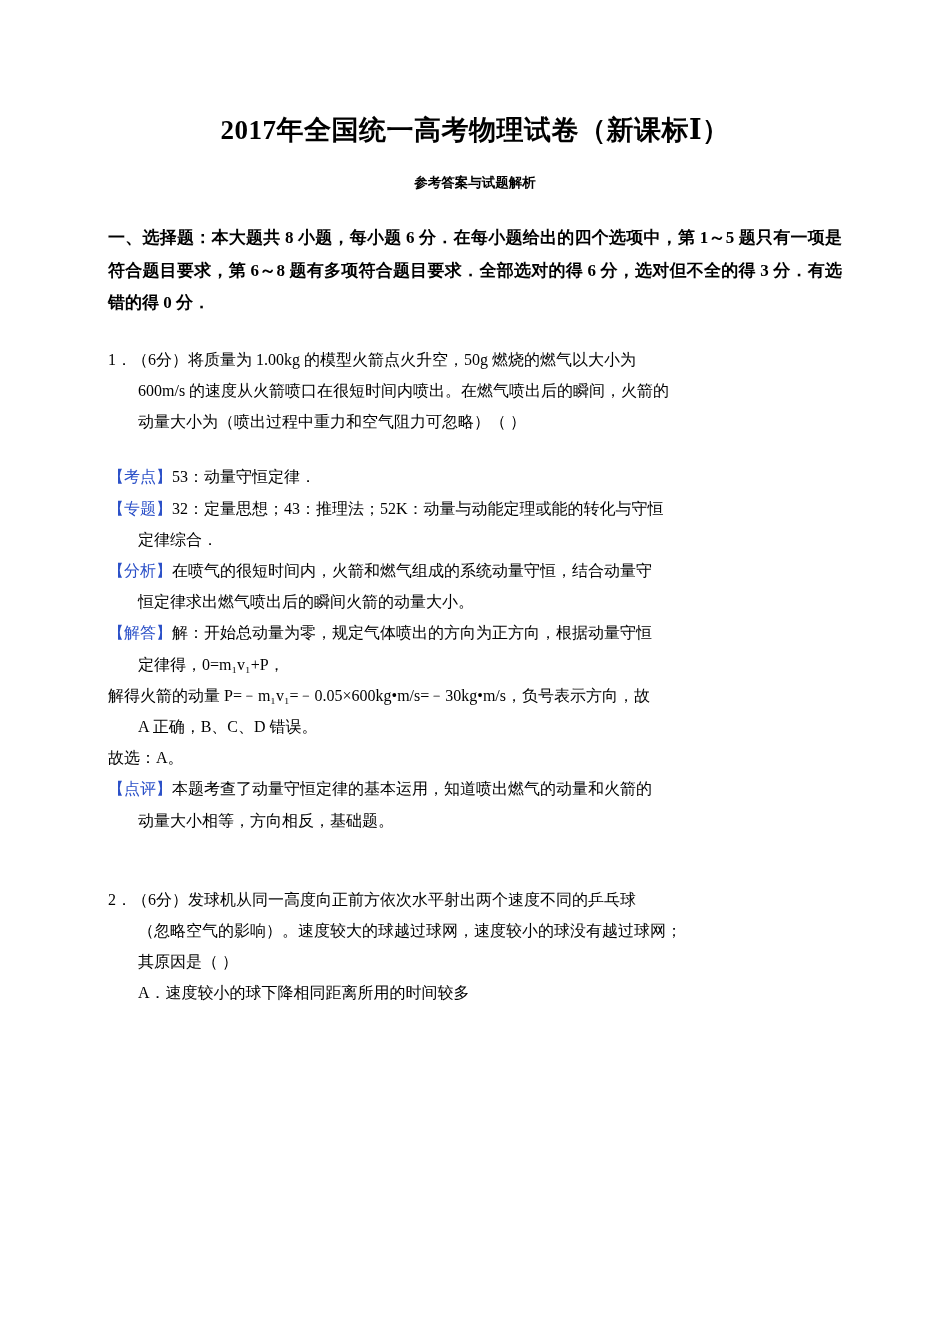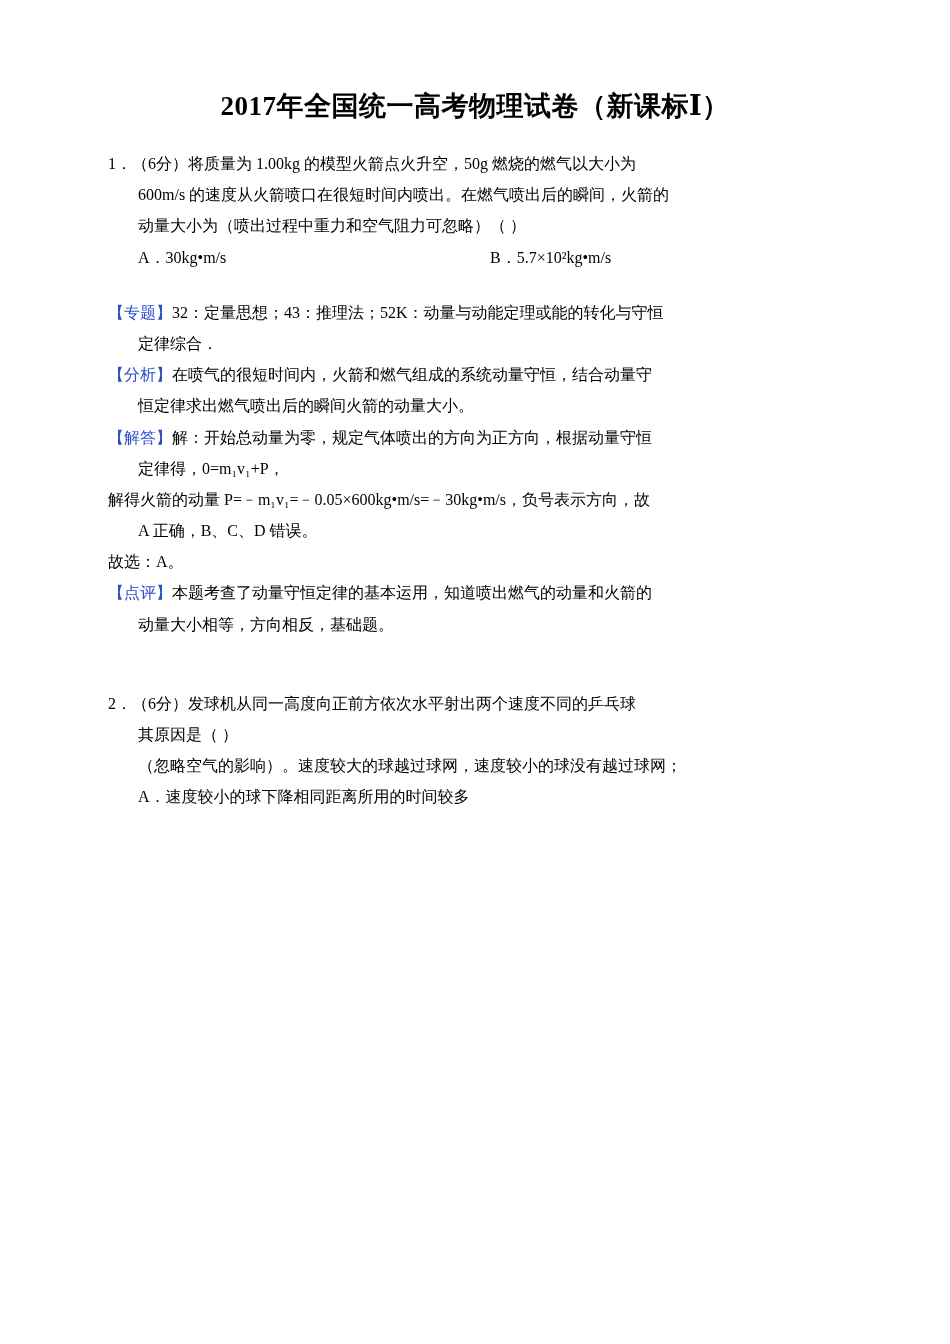--- a/index.html
+++ b/index.html
@@ -20,21 +20,21 @@
     height: 1344px;
     box-sizing: border-box;
     padding: 0 108px;
     position: relative;
   }
   .doc-title {
     text-align: center;
     font-size: 27px;
     font-weight: bold;
     letter-spacing: 0.5px;
-    margin-top: 88px;
+    margin-top: 112px;
     font-family: "Liberation Serif", "DejaVu Serif", serif;
   }
   .doc-subtitle {
     text-align: center;
     font-size: 13.5px;
     font-weight: bold;
     margin-top: 26px;
     font-family: "DejaVu Sans", "Liberation Sans", sans-serif;
   }
   .section-heading {
@@ -93,35 +93,36 @@
     font-family: "Liberation Serif", "DejaVu Serif", serif;
   }
 </style>
 </head>
 <body>
 
 <div class="page">
 
   <div class="doc-title">2017年全国统一高考物理试卷（新课标Ⅰ）</div>
 
+  <div class="doc-subtitle">参考答案与试题解析</div>
 
+  <div class="section-heading">一、选择题：本大题共 8 小题，每小题 6 分．在每小题给出的四个选项中，第 1～5 题只有一项是符合题目要求，第 6～8 题有多项符合题目要求．全部选对的得 6 分，选对但不全的得 3 分．有选错的得 0 分．</div>
 
   <div class="q-block">
     <div class="q-line hang">
       <span class="num-label">1．</span><span>（6分）</span><span>将质量为 1.00kg 的模型火箭点火升空，50g 燃烧的燃气以大小为</span>
     </div>
     <div class="q-line hang2">600m/s 的速度从火箭喷口在很短时间内喷出。在燃气喷出后的瞬间，火箭的</div>
     <div class="q-line hang2">动量大小为（喷出过程中重力和空气阻力可忽略）（      ）</div>
 
-    <div class="options-row">
-      <div class="opt">A．30kg•m/s</div>
-      <div class="opt">B．5.7×10²kg•m/s</div>
-    </div>
 
     <div class="analysis">
+      <div class="ana-line hang">
+        <span class="tag">【考点】</span><span>53：动量守恒定律．</span>
+      </div>
       <div class="ana-line hang">
         <span class="tag">【专题】</span><span>32：定量思想；43：推理法；52K：动量与动能定理或能的转化与守恒</span>
       </div>
       <div class="ana-line hang2">定律综合．</div>
 
       <div class="ana-line hang">
         <span class="tag">【分析】</span><span>在喷气的很短时间内，火箭和燃气组成的系统动量守恒，结合动量守</span>
       </div>
       <div class="ana-line hang2">恒定律求出燃气喷出后的瞬间火箭的动量大小。</div>
 
@@ -139,18 +140,18 @@
       <div class="ana-line hang2">动量大小相等，方向相反，基础题。</div>
     </div>
   </div>
 
   <div class="gap"></div>
 
   <div class="q-block">
     <div class="q-line hang">
       <span class="num-label">2．</span><span>（6分）</span><span>发球机从同一高度向正前方依次水平射出两个速度不同的乒乓球</span>
     </div>
+    <div class="q-line hang2">（忽略空气的影响）。速度较大的球越过球网，速度较小的球没有越过球网；</div>
     <div class="q-line hang2">其原因是（      ）</div>
-    <div class="q-line hang2">（忽略空气的影响）。速度较大的球越过球网，速度较小的球没有越过球网；</div>
     <div class="q-line hang2">A．速度较小的球下降相同距离所用的时间较多</div>
   </div>
 
 </div>
 
 </body></html>

